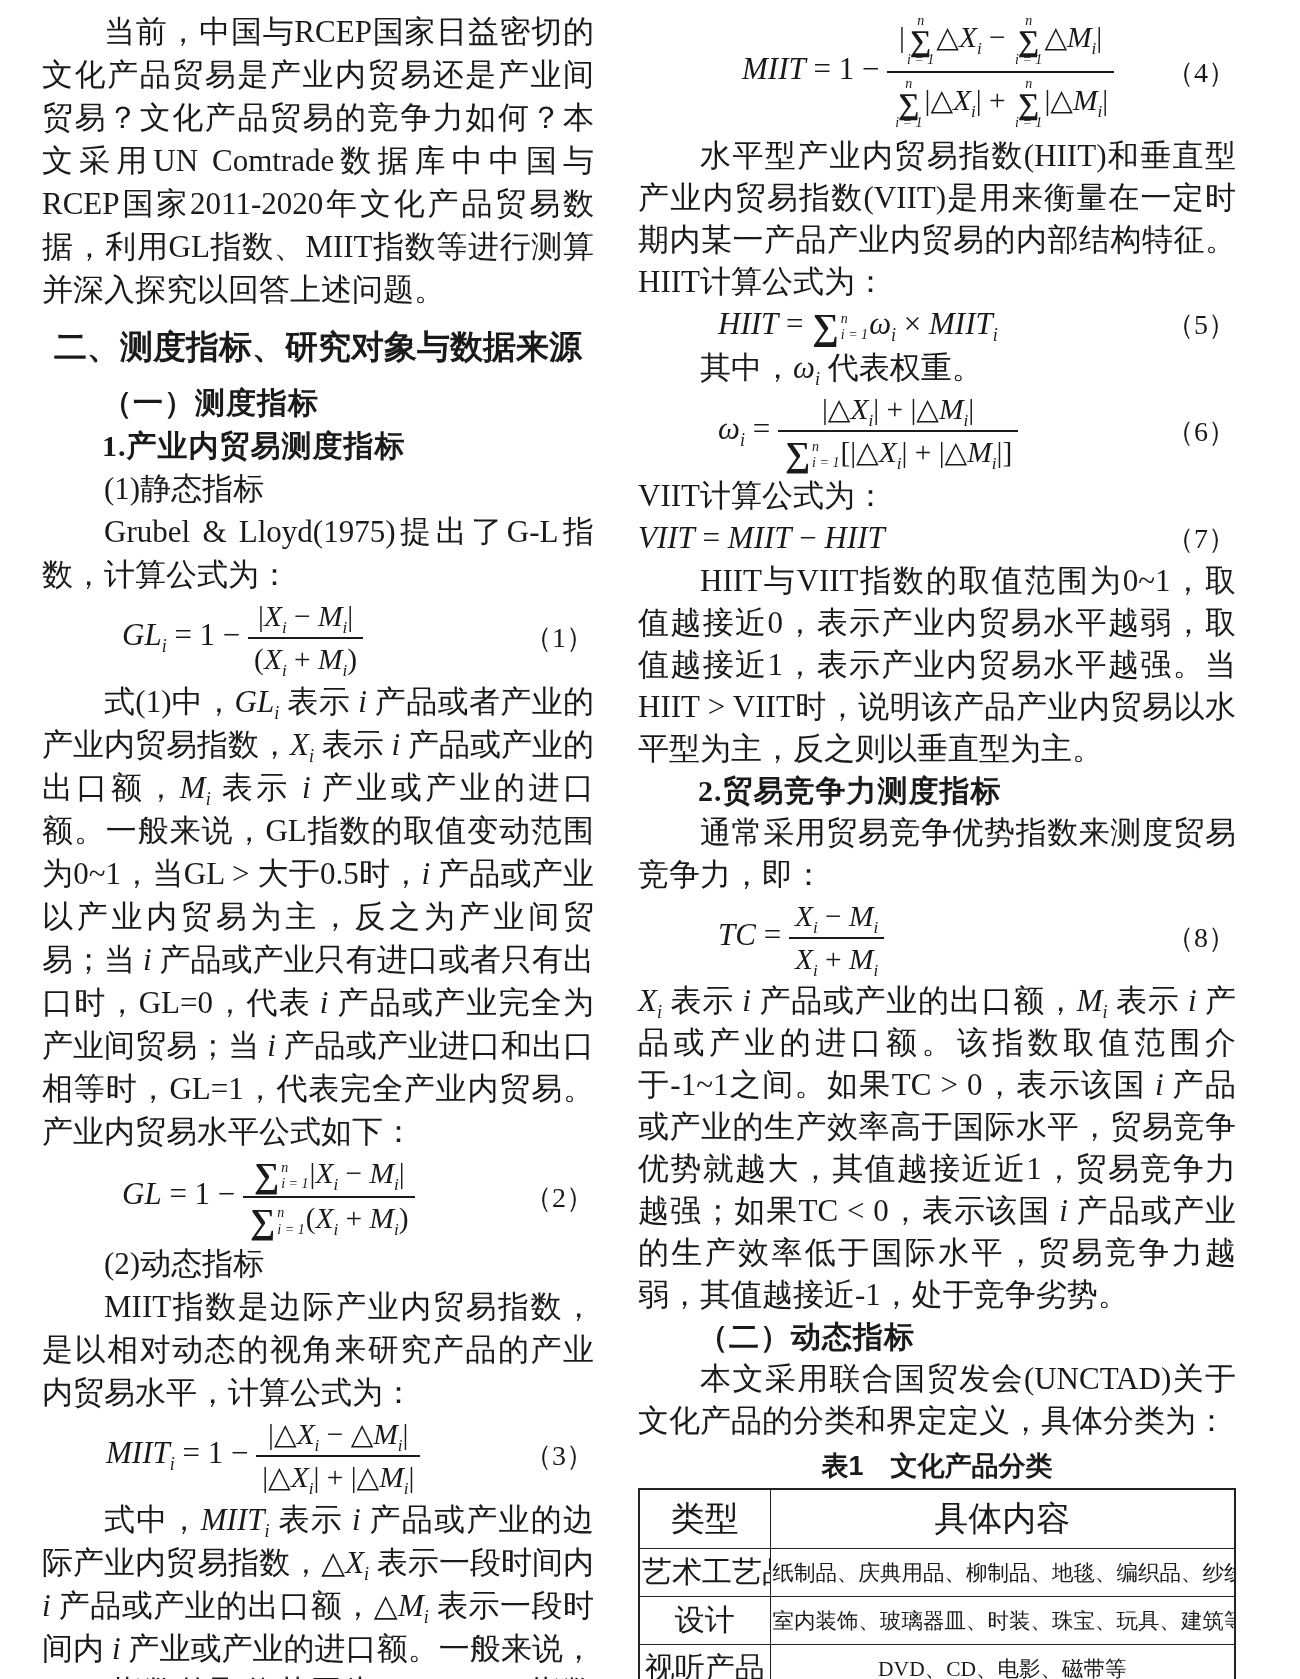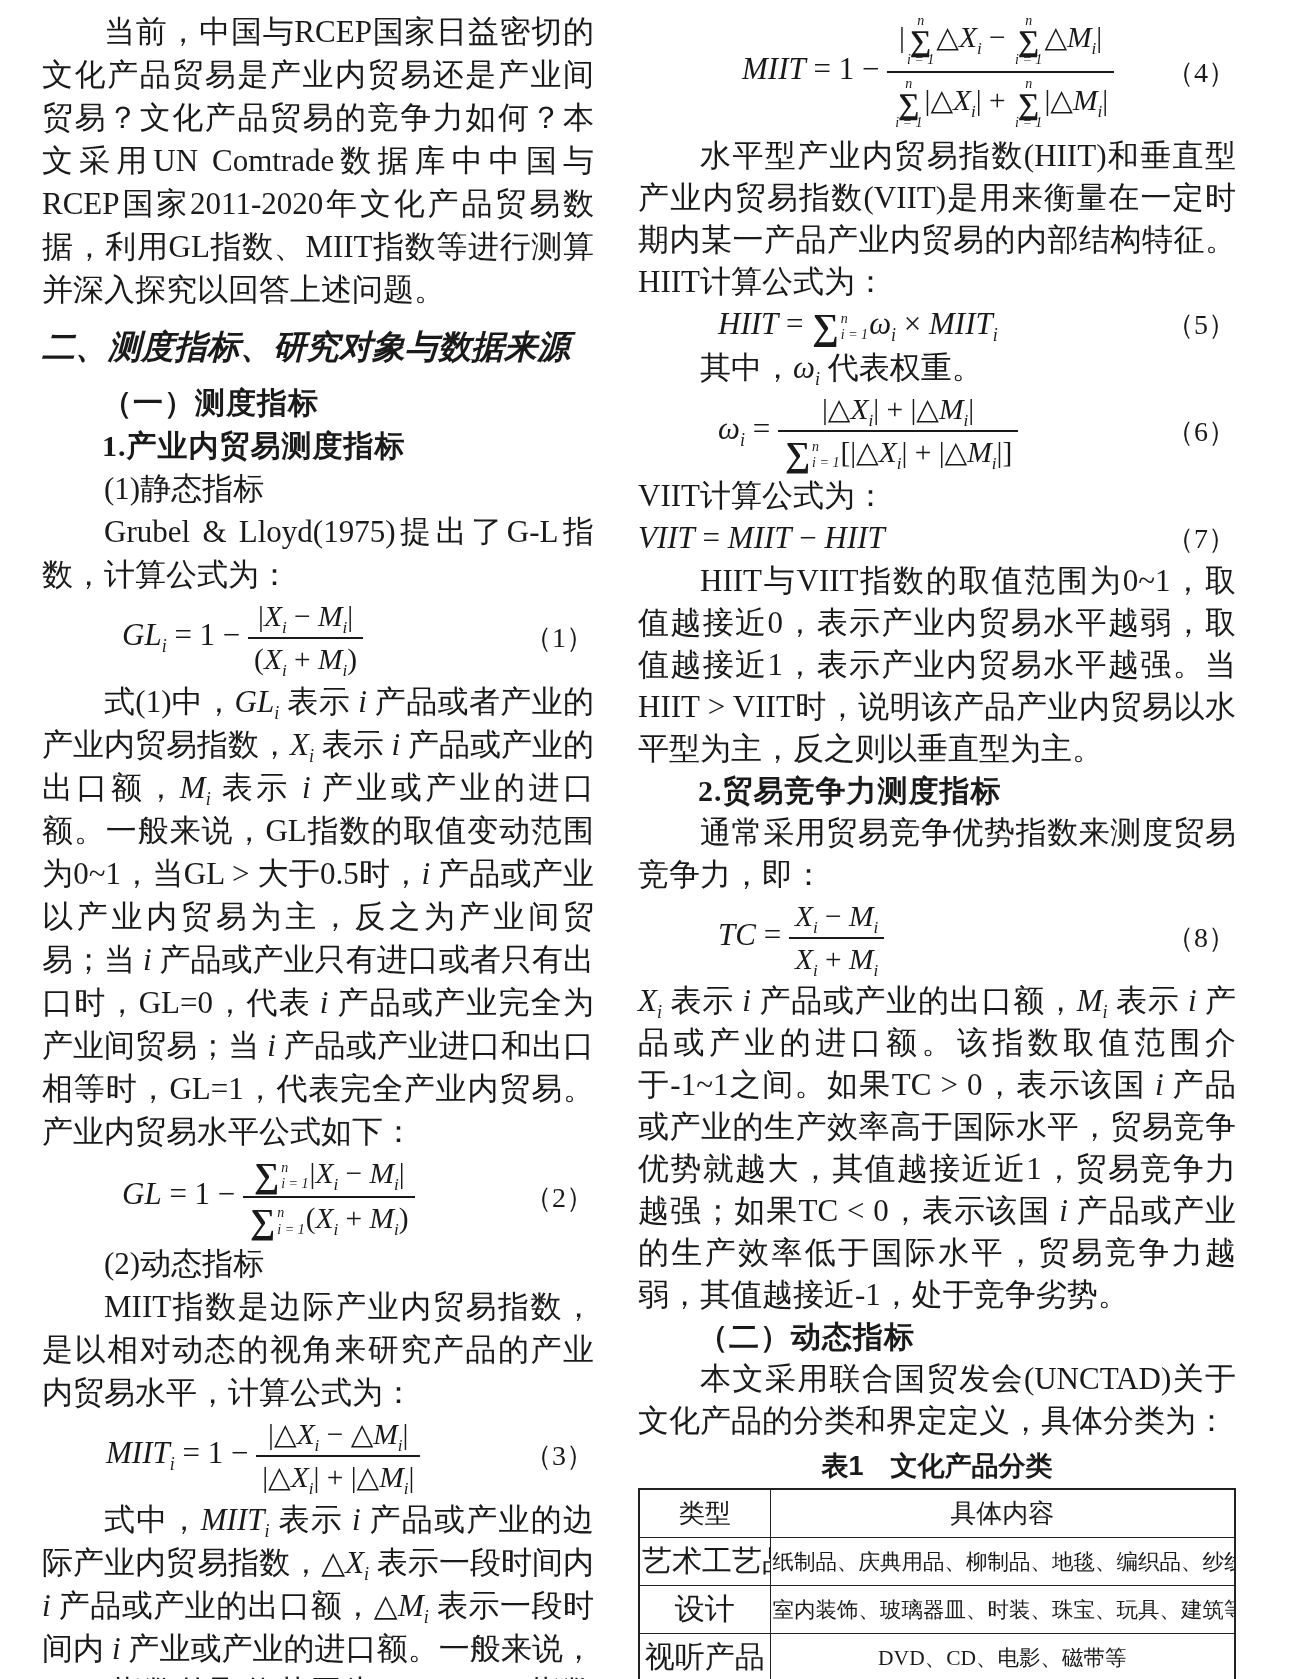--- a/index.html
+++ b/index.html
@@ -5,21 +5,21 @@
   html,body{margin:0;padding:0;background:#e8e8e8;}
   .page{width:1300px;height:1679px;background:#ffffff;color:#1a1a1a;position:relative;overflow:hidden;margin:0 auto;}
   .cols{display:flex;padding:10px 0 0 42px;gap:44px;}
   .col-l{width:552px;flex:0 0 552px;}
   .col-r{width:598px;flex:0 0 598px;}
 
   p.body{font-family:"Liberation Serif","DejaVu Serif",serif;font-size:31px;line-height:43px;text-align:justify;margin:0;}
   .col-r p.body{line-height:42px;}
   .ind{text-indent:2em;}
 
-  h1.sec{font-family:"Liberation Sans","DejaVu Sans",sans-serif;font-weight:bold;font-size:33px;line-height:40px;text-align:left;margin:16px 0 14px 0;font-style:italic;}
+  h1.sec{font-family:"Liberation Sans","DejaVu Sans",sans-serif;font-weight:bold;font-size:33px;line-height:40px;text-align:center;margin:16px 0 14px 0;}
   h2.kai{font-family:"Liberation Serif","DejaVu Serif",serif;font-weight:bold;font-size:30px;line-height:43px;text-indent:2em;margin:0;letter-spacing:1px;}
   .col-r h2.kai{line-height:42px;}
 
   
   .f-row{display:flex;align-items:center;justify-content:space-between;padding-left:80px;margin:4px 0;
          font-family:"Liberation Serif","DejaVu Serif",serif;font-size:31px;line-height:1.12;}
   .f-row.deep{padding-left:104px;}
   .f-row.mid{padding-left:64px;}
   .f-row .fx i{font-family:"Liberation Serif","DejaVu Serif",serif;}
   .f-row .fnum{margin-left:auto;font-size:28px;white-space:nowrap;padding-left:8px;}
@@ -37,21 +37,21 @@
 
   
   .dsum{display:inline-flex;flex-direction:column;align-items:center;vertical-align:middle;margin:0 2px;line-height:1;}
   .dsum .lt,.dsum .lb{font-size:14px;font-style:italic;line-height:1.05;}
   .dsum .sg{font-size:30px;font-weight:bold;line-height:0.8;}
 
   
   .tbl-title{font-family:"Liberation Sans","DejaVu Sans",sans-serif;font-weight:bold;font-size:27px;line-height:36px;text-align:center;margin:6px 0 4px 0;}
   table.ct{width:100%;border-collapse:collapse;border:2.5px solid #222;table-layout:fixed;}
   table.ct th,table.ct td{border:1.5px solid #222;text-align:center;overflow:hidden;}
-  table.ct th{font-family:"Liberation Serif","DejaVu Serif",serif;font-weight:normal;font-size:26px;padding:6px 2px;}
+  table.ct th{font-family:"Liberation Serif","DejaVu Serif",serif;font-weight:normal;font-size:34px;padding:6px 2px;}
   table.ct col.c1{width:22%;}
   td.t{font-family:"Liberation Serif","DejaVu Serif",serif;font-size:30px;padding:3px 2px;white-space:nowrap;}
   td.c{font-family:"Liberation Serif","DejaVu Serif",serif;font-size:21.5px;padding:3px 2px;white-space:nowrap;}
 </style>
 </head>
 <body>
 
 <div class="page">
   <div class="cols">
 

